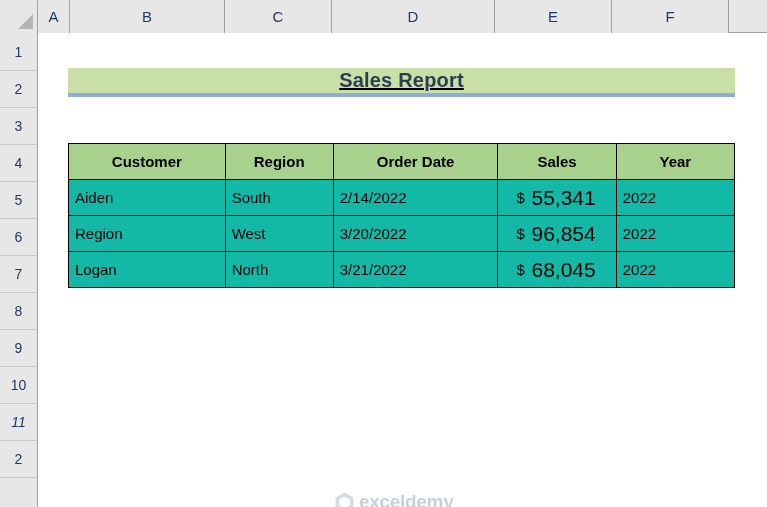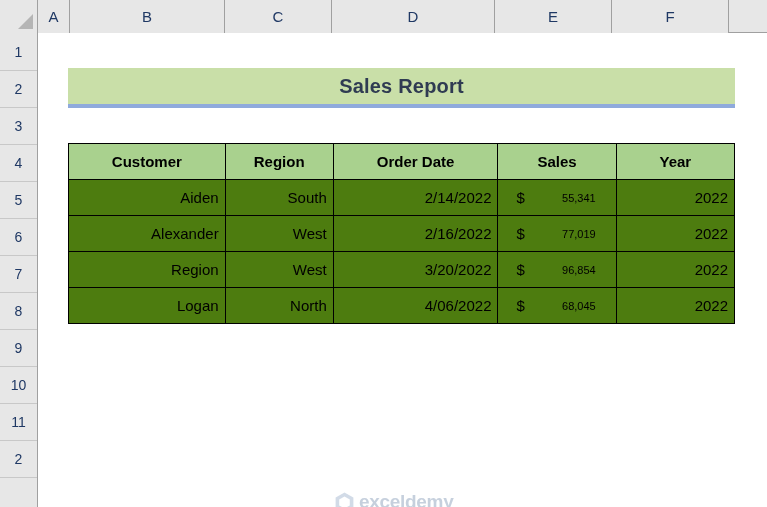--- a/index.html
+++ b/index.html
@@ -96,27 +96,28 @@
     background: #ffffff;
     box-sizing: border-box;
   }
 
   
   #title-banner {
     position: absolute;
     left: 29px;
     top: 35px;
     width: 667px;
-    height: 40px;
+    height: 29px;
     background: #c9dfa8;
     border-bottom: 4px solid #8faadc;
     display: flex;
     align-items: center;
     justify-content: center;
     box-sizing: border-box;
+    text-decoration: underline;
   }
   #title-text {
     font-size: 20px;
     font-weight: bold;
     color: #2f3b52;
     letter-spacing: 0.2px;
   }
 
   
   #data-table {
@@ -138,37 +139,37 @@
     box-sizing: border-box;
     overflow: hidden;
     white-space: nowrap;
   }
   #data-table th {
     background: #a9d18e;
     font-weight: bold;
     text-align: center;
   }
   #data-table td {
-    background: #4d7c0f;
-    text-align: right;
+    background: #14b8a6;
+    text-align: left;
     font-weight: normal;
   }
   td.sales-cell {
     padding: 0;
   }
   .sales-inner {
     display: flex;
     align-items: center;
     justify-content: space-between;
     height: 100%;
     padding: 0 14px 0 12px;
     box-sizing: border-box;
   }
   .sales-currency { font-size: 15px; }
-  .sales-amount  { font-size: 11px; }
+  .sales-amount  { font-size: 21px; }
 
   
   #watermark {
     position: absolute;
     left: 296px;
     top: 458px;
     display: flex;
     flex-direction: column;
     align-items: center;
     pointer-events: none;
@@ -209,21 +210,21 @@
   <div class="row-head" style="height: 38px;">1</div>
       <div class="row-head" style="height: 37px;">2</div>
       <div class="row-head" style="height: 37px;">3</div>
       <div class="row-head" style="height: 37px;">4</div>
       <div class="row-head" style="height: 37px;">5</div>
       <div class="row-head" style="height: 37px;">6</div>
       <div class="row-head" style="height: 37px;">7</div>
       <div class="row-head" style="height: 37px;">8</div>
       <div class="row-head" style="height: 37px;">9</div>
       <div class="row-head" style="height: 37px;">10</div>
-      <div class="row-head" style="height: 37px;">11</div>
+      <div class="row-head" style="height: 37px; font-style: italic;">11</div>
       <div class="row-head" style="height: 37px;">2</div>
     </div>
 
   <div id="grid">
 
     <div id="title-banner">
       <span id="title-text">Sales Report</span>
     </div>
 
     <table id="data-table">
@@ -246,52 +247,40 @@
       <tbody id="table-body">
 
       <tr>
             <td>Aiden</td>
             <td>South</td>
             <td>2/14/2022</td>
             <td class="sales-cell">
               <div class="sales-inner">
                 <span class="sales-currency">$</span>
                 <span class="sales-amount">55,341</span>
-              </div>
-            </td>
-            <td>2022</td>
-          </tr>
-          <tr>
-            <td>Alexander</td>
-            <td>West</td>
-            <td>2/16/2022</td>
-            <td class="sales-cell">
-              <div class="sales-inner">
-                <span class="sales-currency">$</span>
-                <span class="sales-amount">77,019</span>
               </div>
             </td>
             <td>2022</td>
           </tr>
           <tr>
             <td>Region</td>
             <td>West</td>
             <td>3/20/2022</td>
             <td class="sales-cell">
               <div class="sales-inner">
                 <span class="sales-currency">$</span>
                 <span class="sales-amount">96,854</span>
               </div>
             </td>
             <td>2022</td>
           </tr>
           <tr>
             <td>Logan</td>
             <td>North</td>
-            <td>4/06/2022</td>
+            <td>3/21/2022</td>
             <td class="sales-cell">
               <div class="sales-inner">
                 <span class="sales-currency">$</span>
                 <span class="sales-amount">68,045</span>
               </div>
             </td>
             <td>2022</td>
           </tr>
         </tbody>
     </table>

